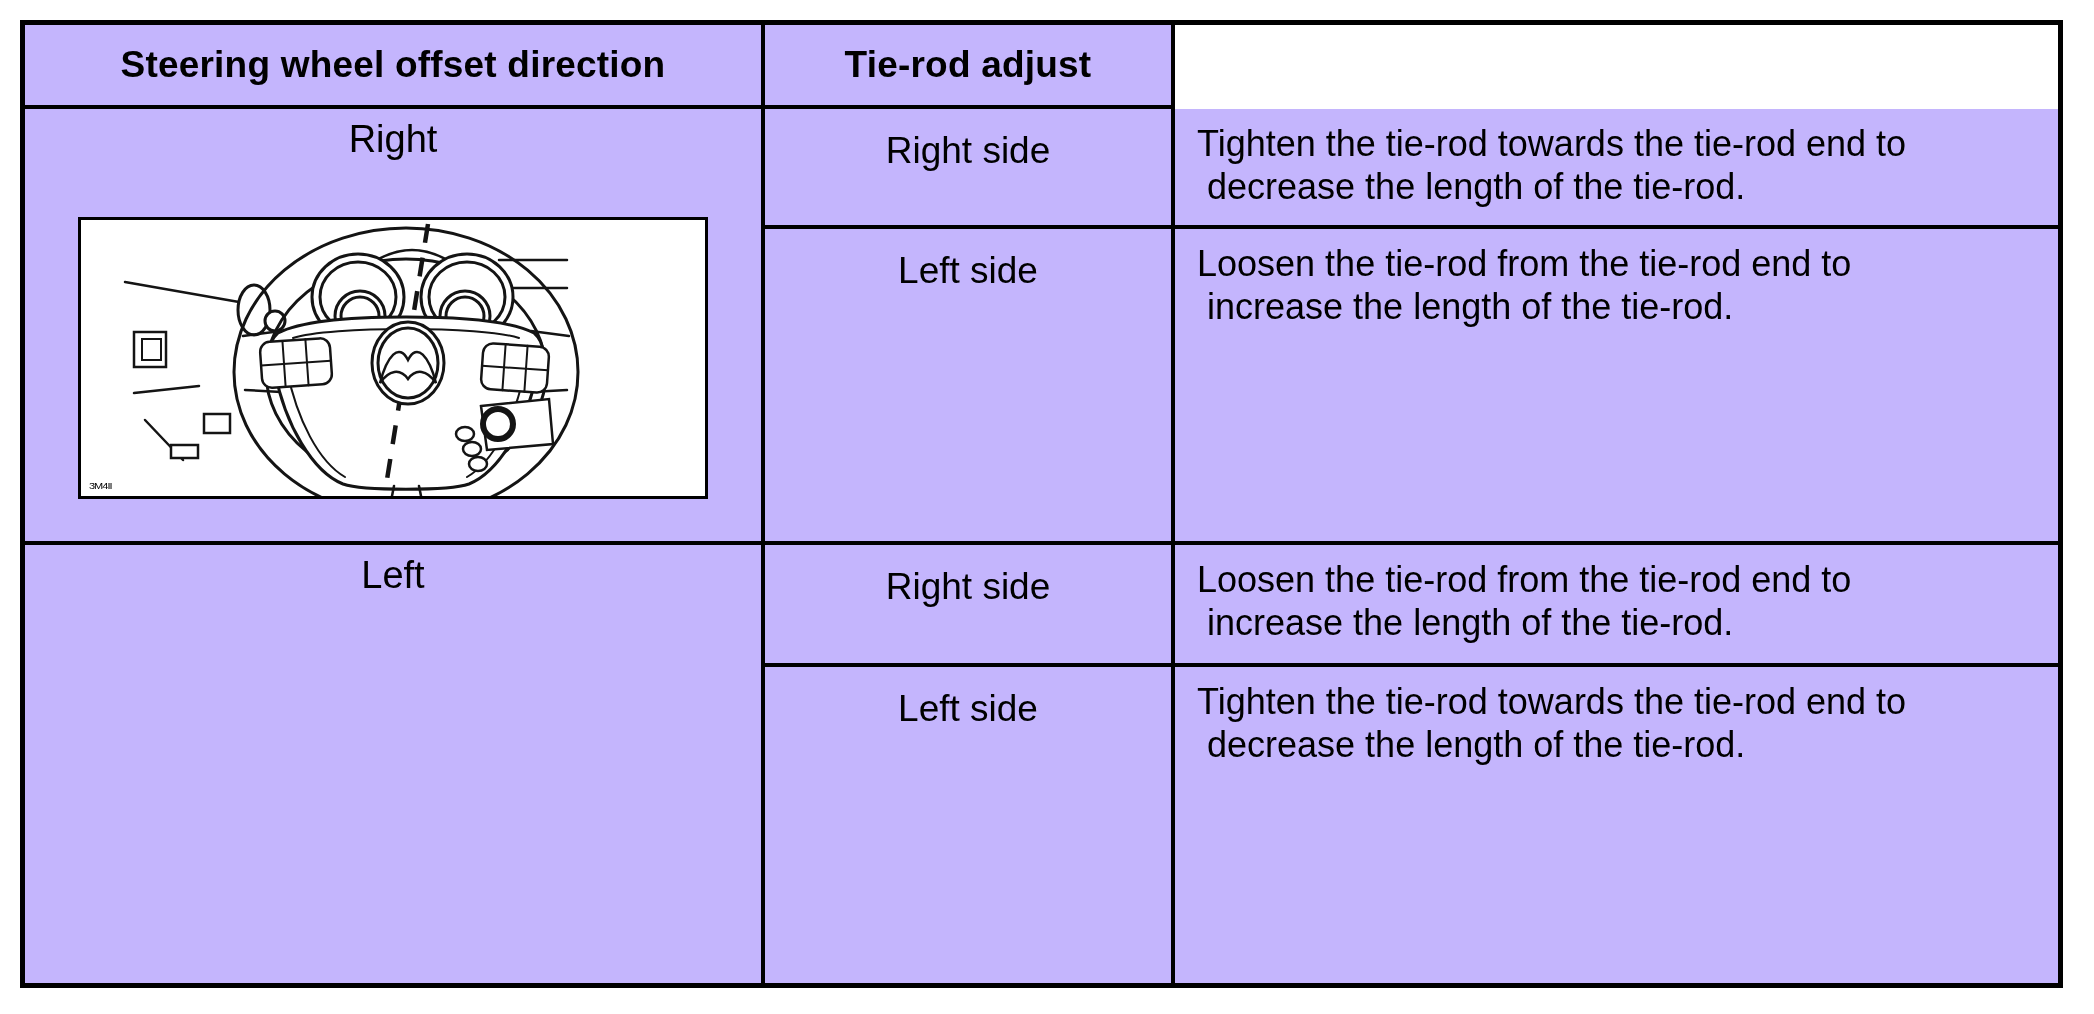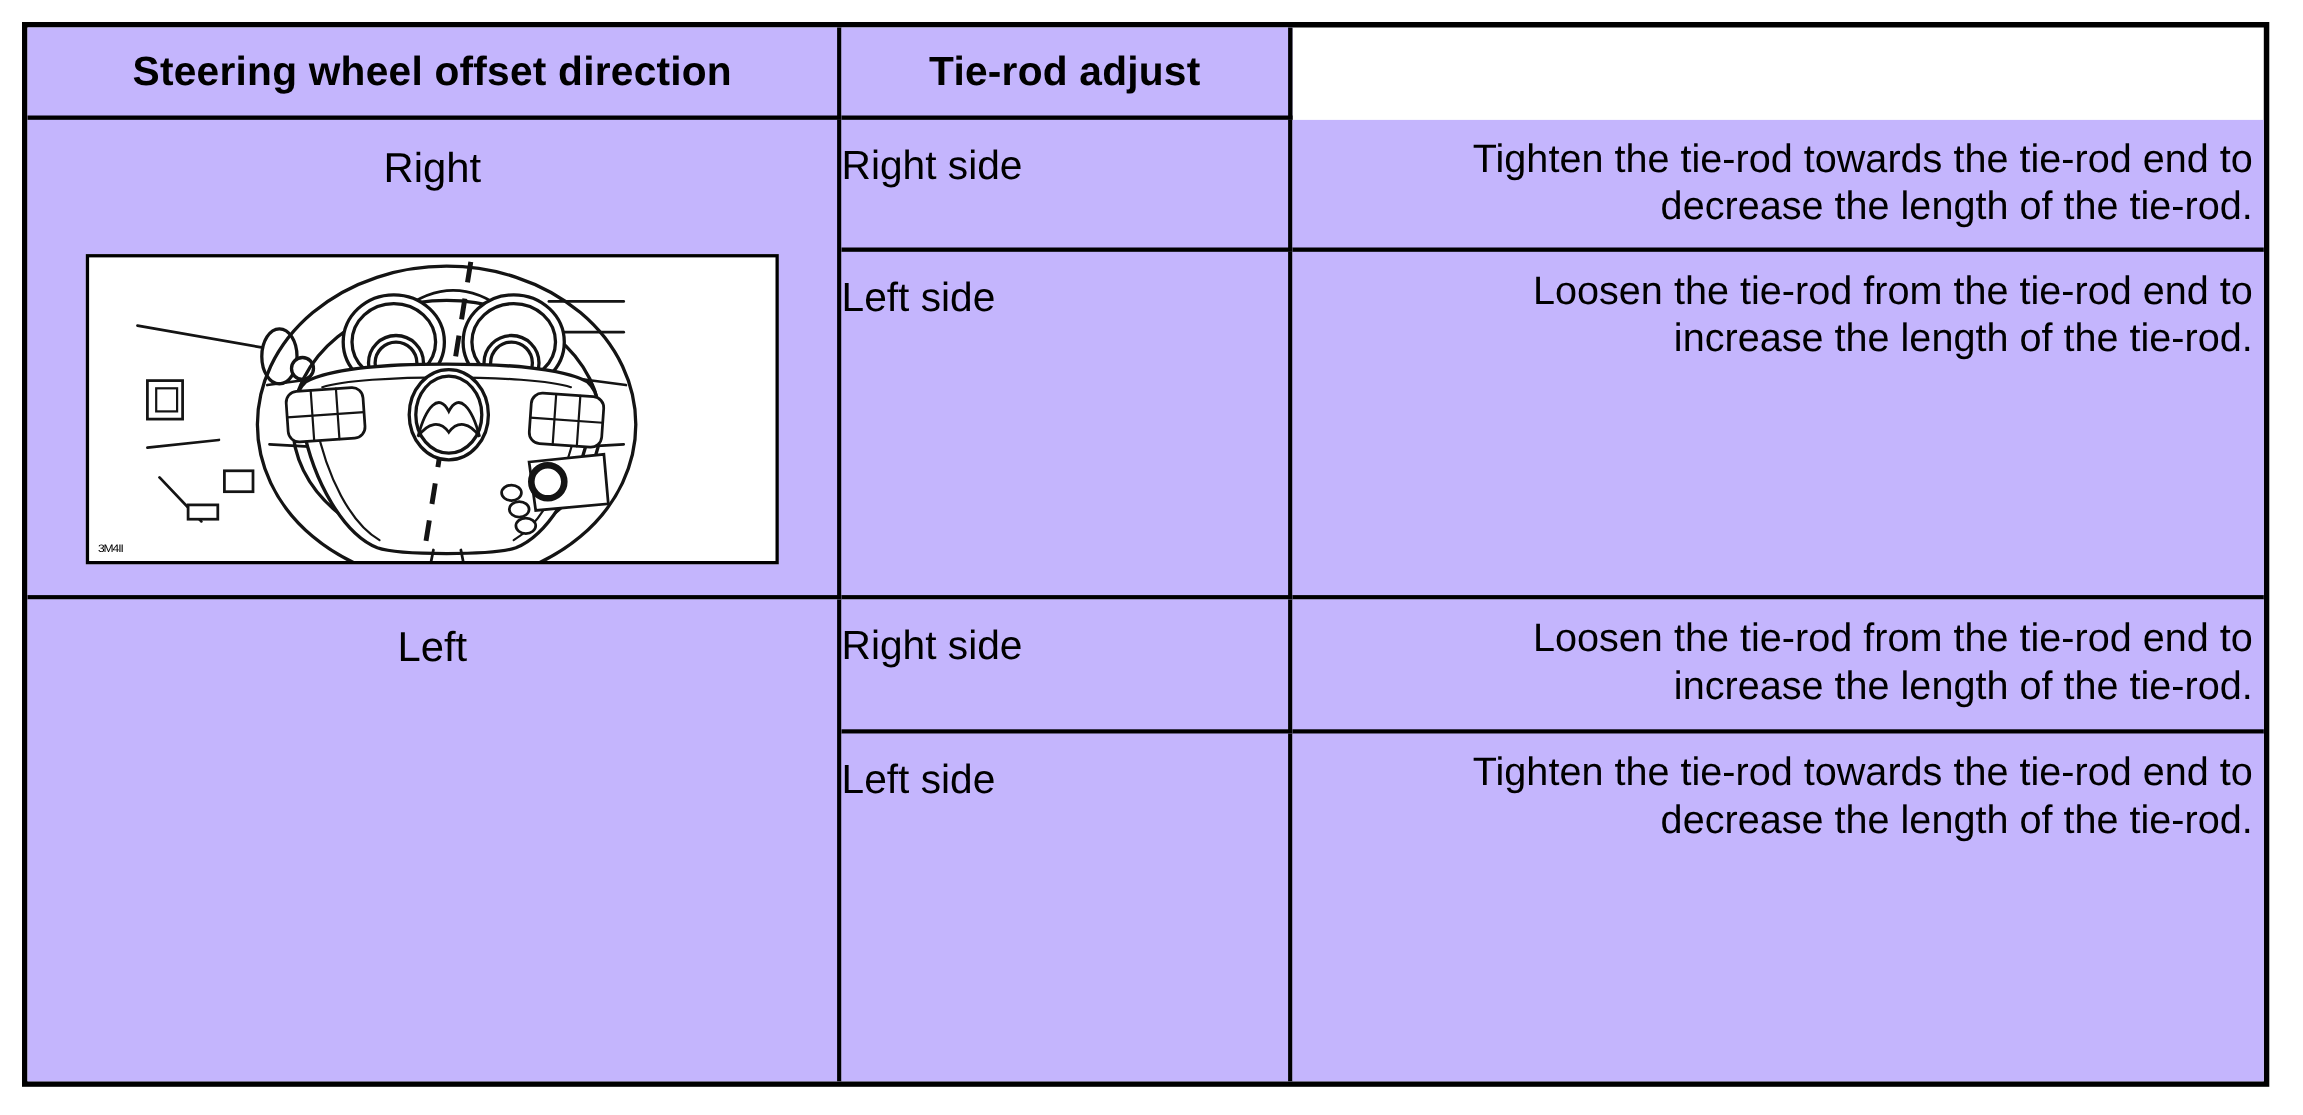--- a/index.html
+++ b/index.html
@@ -19,38 +19,38 @@
   .cell{border-right:4px solid #000;border-bottom:4px solid #000;background:#c4b5fd;position:relative;box-sizing:border-box;}
   .no-r{border-right:none;}
   .no-b{border-bottom:none;}
   .th{
     display:flex;align-items:center;justify-content:center;
     font-weight:bold;font-size:37px;letter-spacing:0.2px;
   }
   .dir-cell{grid-column:1;}
   .span2{grid-row:span 2;}
   .dir-label{
-    text-align:center;font-size:38px;line-height:56px;padding-top:16px;
+    text-align:center;font-size:38px;line-height:56px;padding-top:2px;
   }
   .fig-box{
     width:608px;height:276px;box-sizing:content-box;
     border:3px solid #000;margin:50px auto 0;position:relative;background:#fff;padding-left:16px;
   }
   .fig-box svg{display:block;width:100%;height:100%;}
   .fig-code{
     position:absolute;left:8px;bottom:5px;font-size:11px;line-height:11px;
     letter-spacing:-1px;color:#000;transform:scaleY(0.9);
   }
   .side-cell{
-    text-align:left;font-size:37px;line-height:44px;padding-top:20px;
+    text-align:center;font-size:37px;line-height:44px;padding-top:20px;
   }
   .ins-cell{
     font-size:36px;line-height:43px;padding:13px 10px 0 22px;
   }
-  .ins-line{white-space:pre-wrap;text-align:right;}
+  .ins-line{white-space:pre-wrap;}
   .defs-holder{position:absolute;width:0;height:0;left:-10px;top:-10px;overflow:hidden;}
 </style>
 </head>
 <body>
 
 <svg class="defs-holder" xmlns="http://www.w3.org/2000/svg" aria-hidden="true">
   <defs>
     <g id="wheelart" fill="none" stroke="#141414" stroke-width="3" stroke-linecap="round">
 
       <line x1="402" y1="40" x2="470" y2="40" stroke-width="2.5"></line>

